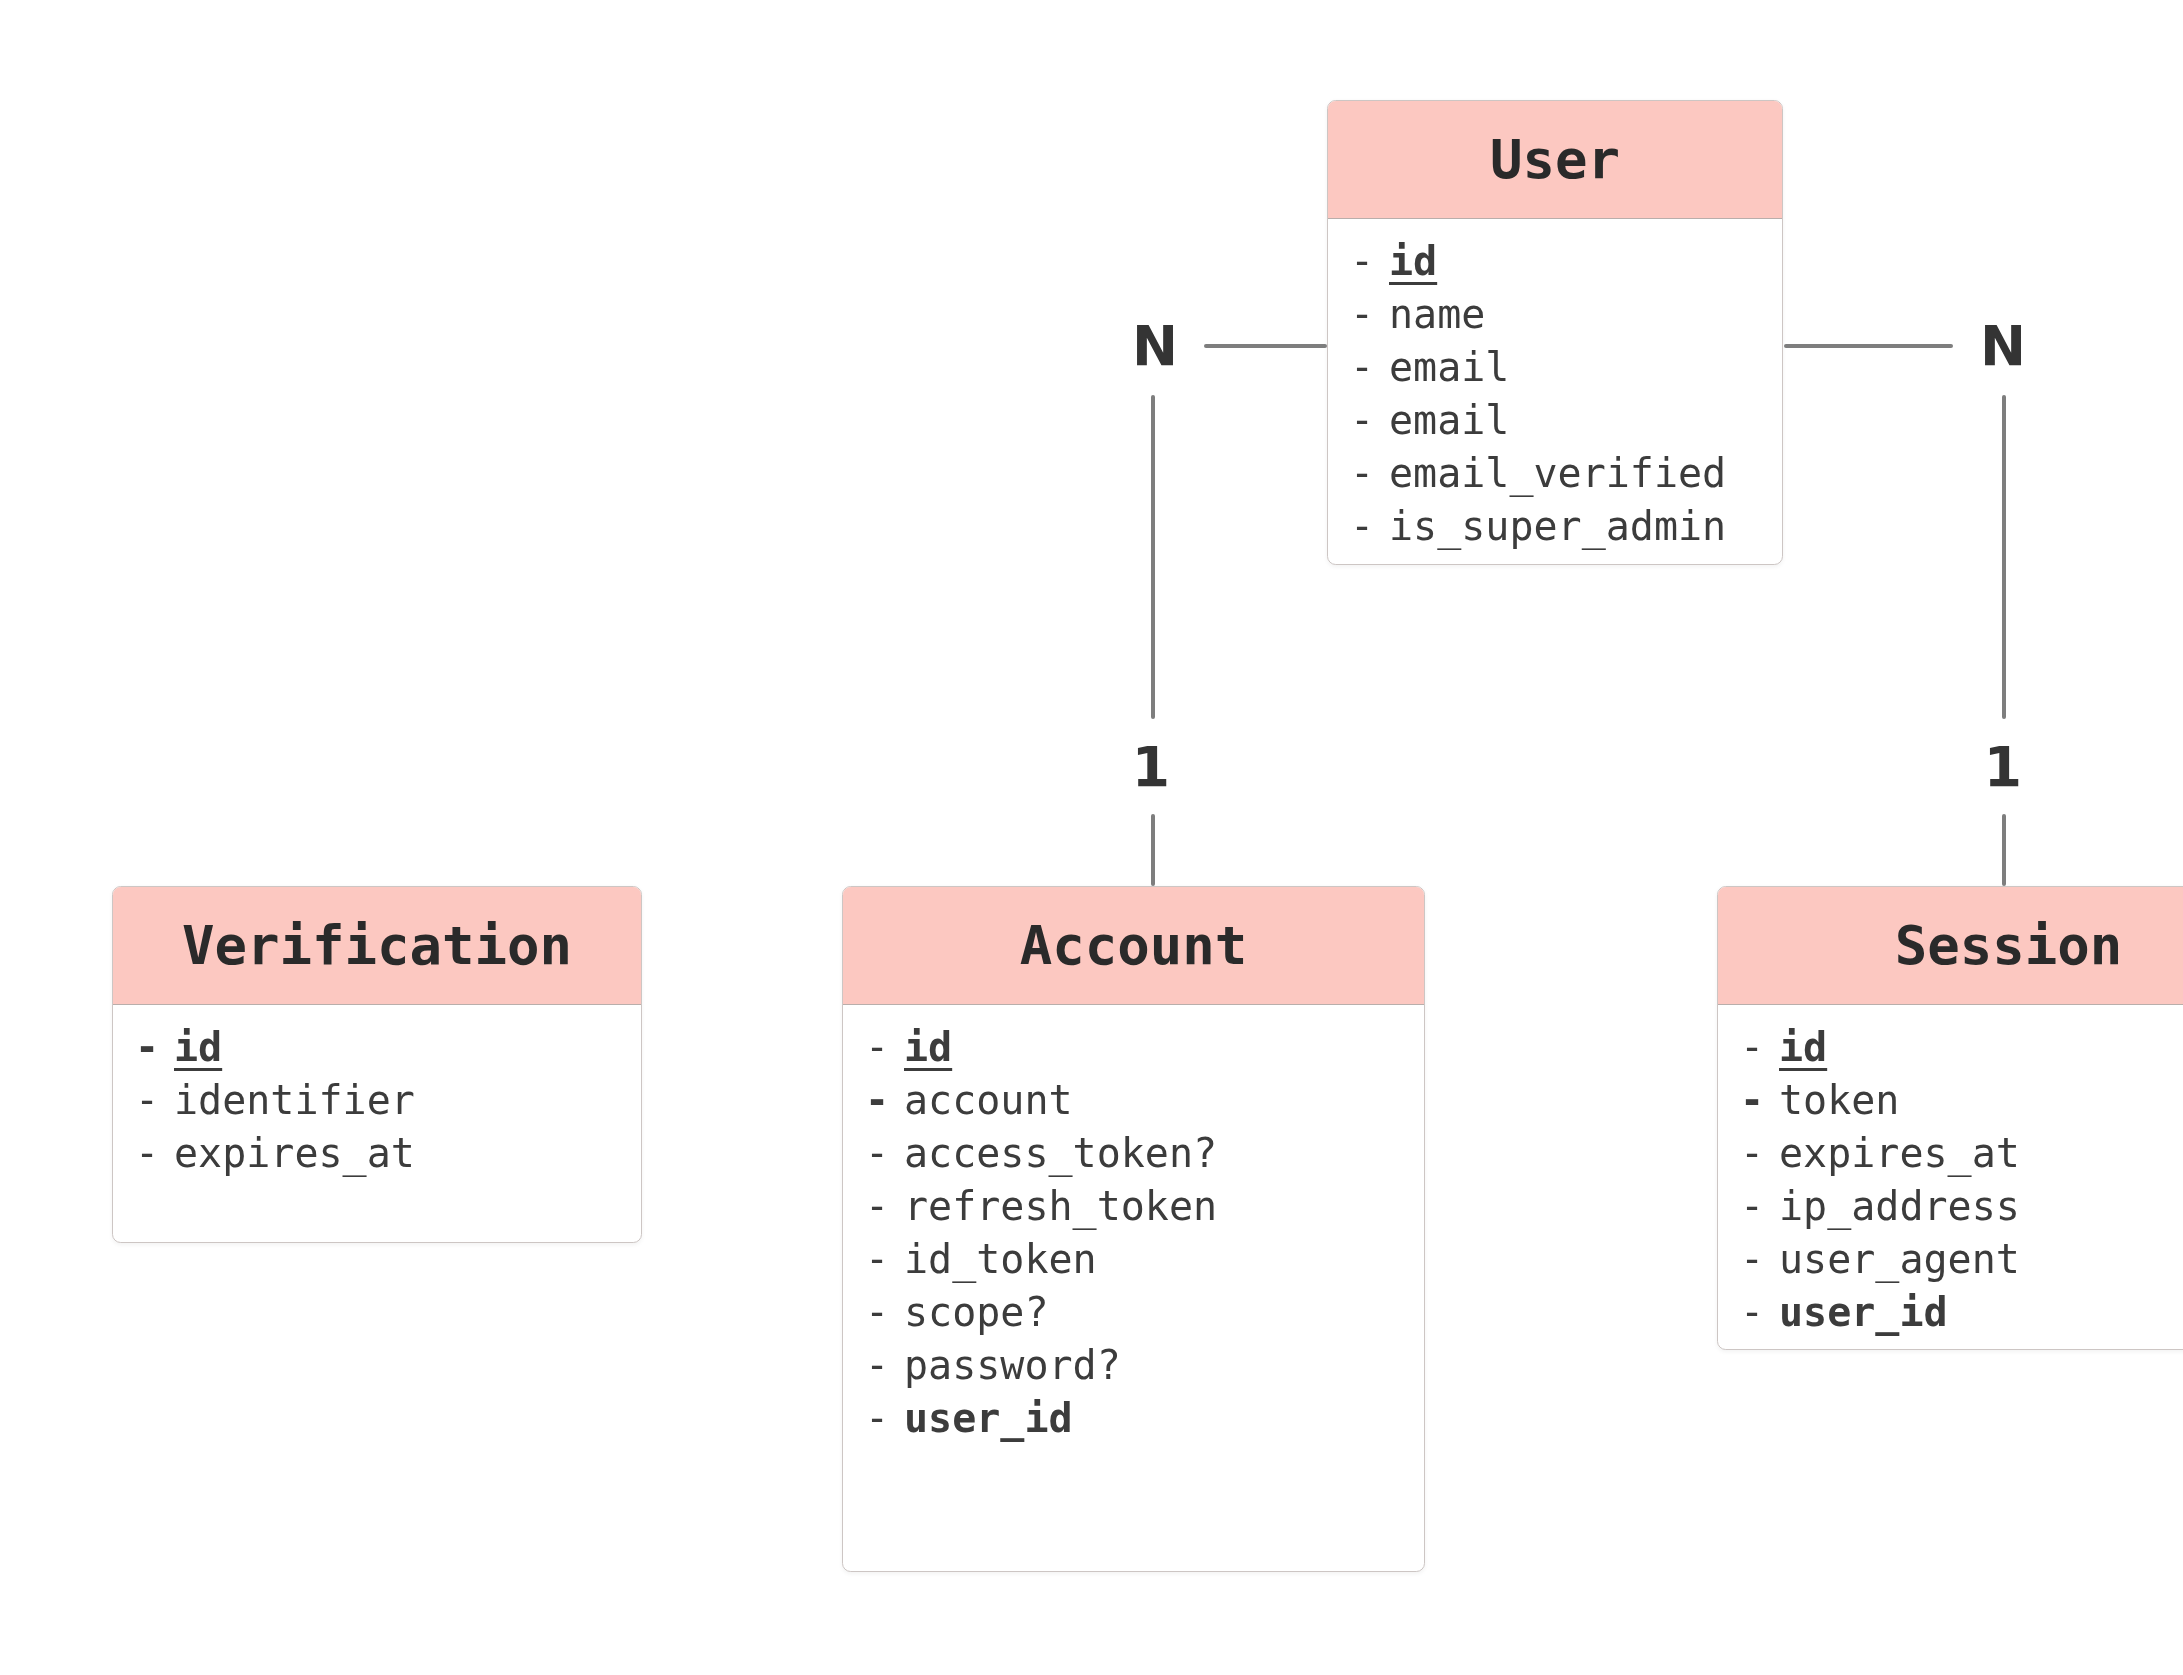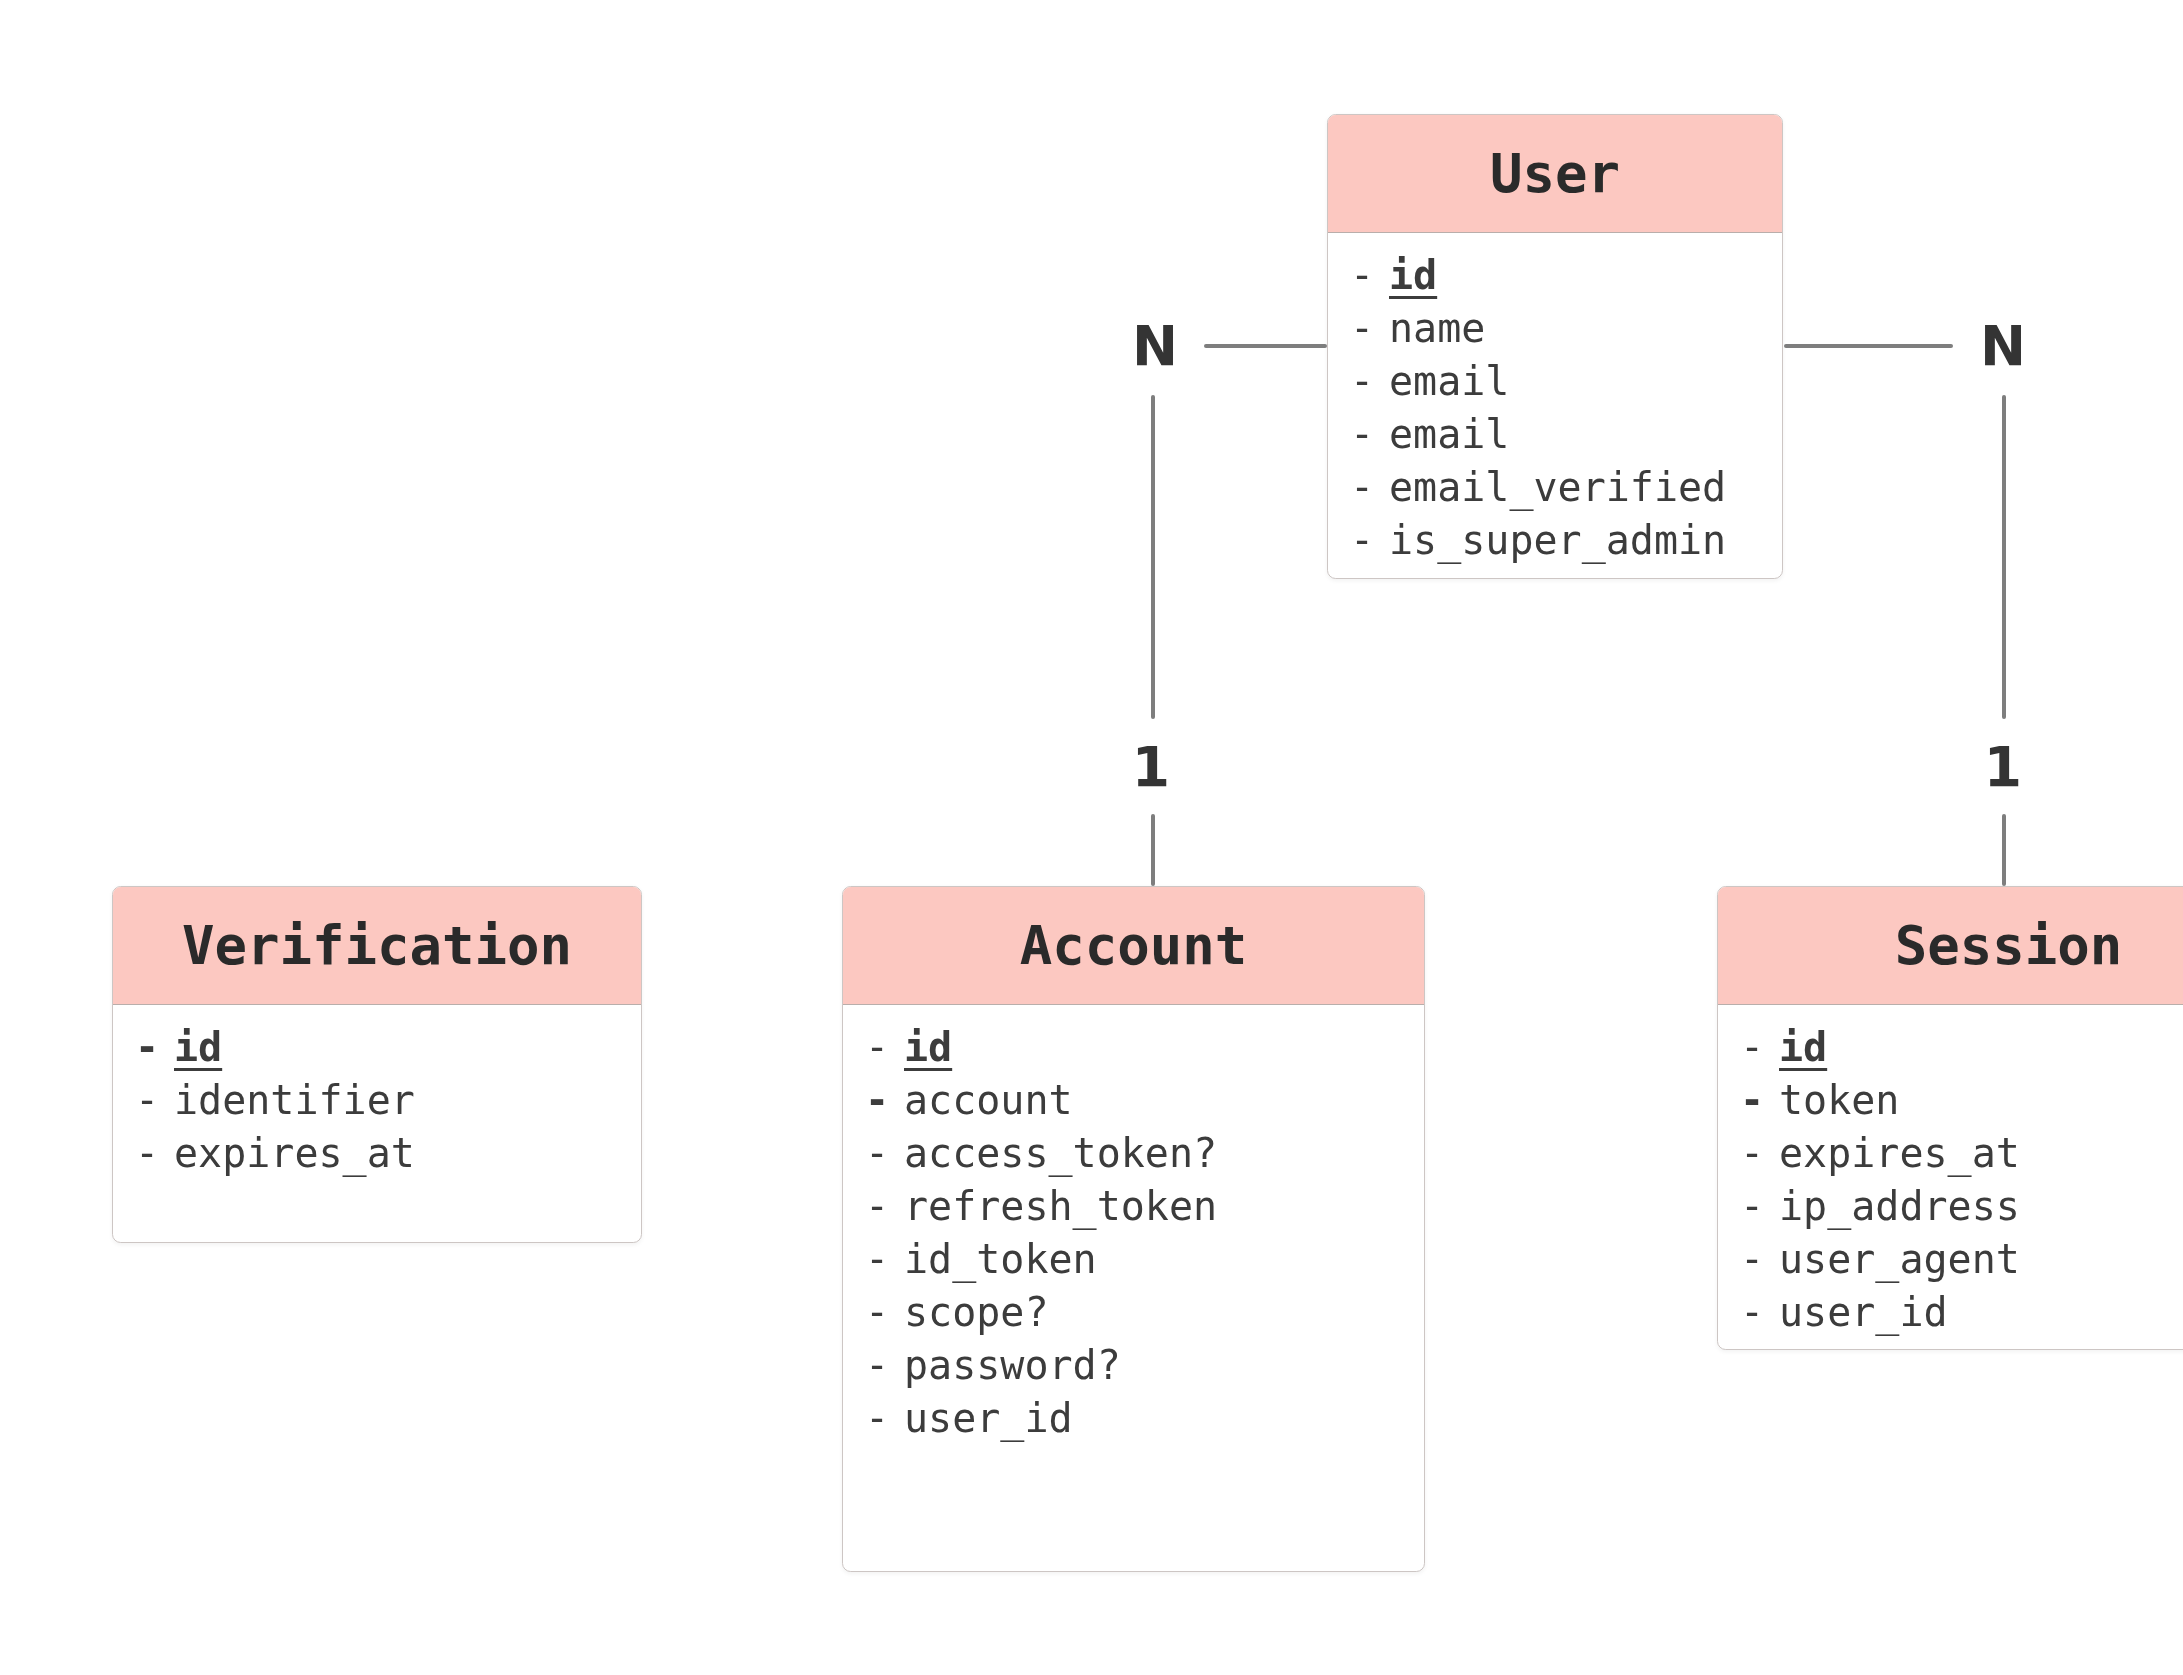--- a/index.html
+++ b/index.html
@@ -41,39 +41,39 @@
     white-space:nowrap;
   }
   .row .dash { display:inline-block; width:39px; }
   .row .dash.bdash { font-weight:bold; }
   .row .fname.pk {
     font-weight:bold;
     text-decoration:underline;
     text-decoration-thickness:2.6px;
     text-underline-offset:7px;
   }
-  .row .fname.bold { font-weight:normal; }
+  .row .fname.bold { font-weight:bold; }
 
   
   .rel-line {
     position:absolute;
     background:var(--line,#7e7e7e);
     border-radius:2.6px;
   }
   .card-label {
     position:absolute;
     transform:translate(-50%,-50%);
     font-family:"DejaVu Sans","Liberation Sans",sans-serif;
     font-weight:bold;
     font-size:55px;
     color:var(--label,#343434);
   }
 
   
-  #entity-user         { left:1327px; top:114px;  width:456px; height:465px; }
+  #entity-user         { left:1327px; top:100px;  width:456px; height:465px; }
   #entity-verification { left:112px;  top:886px; width:530px; height:357px;  }
   #entity-account      { left:842px; top:886px; width:583px; height:686px; }
   #entity-session      { left:1717px; top:886px; width:583px; height:464px; }
 
   #line-left-h   { left:1204px; top:344px;  width:123px; height:3.9px; }
   #line-right-h  { left:1784px; top:344px;  width:169px; height:3.9px; }
   #line-left-v1  { left:1151px; top:395px;  width:3.9px;   height:324px; }
   #line-left-v2  { left:1151px; top:814px; width:3.9px;   height:72px; }
   #line-right-v1 { left:2002px; top:395px;  width:3.9px;   height:324px; }
   #line-right-v2 { left:2002px; top:814px; width:3.9px;   height:72px; }

